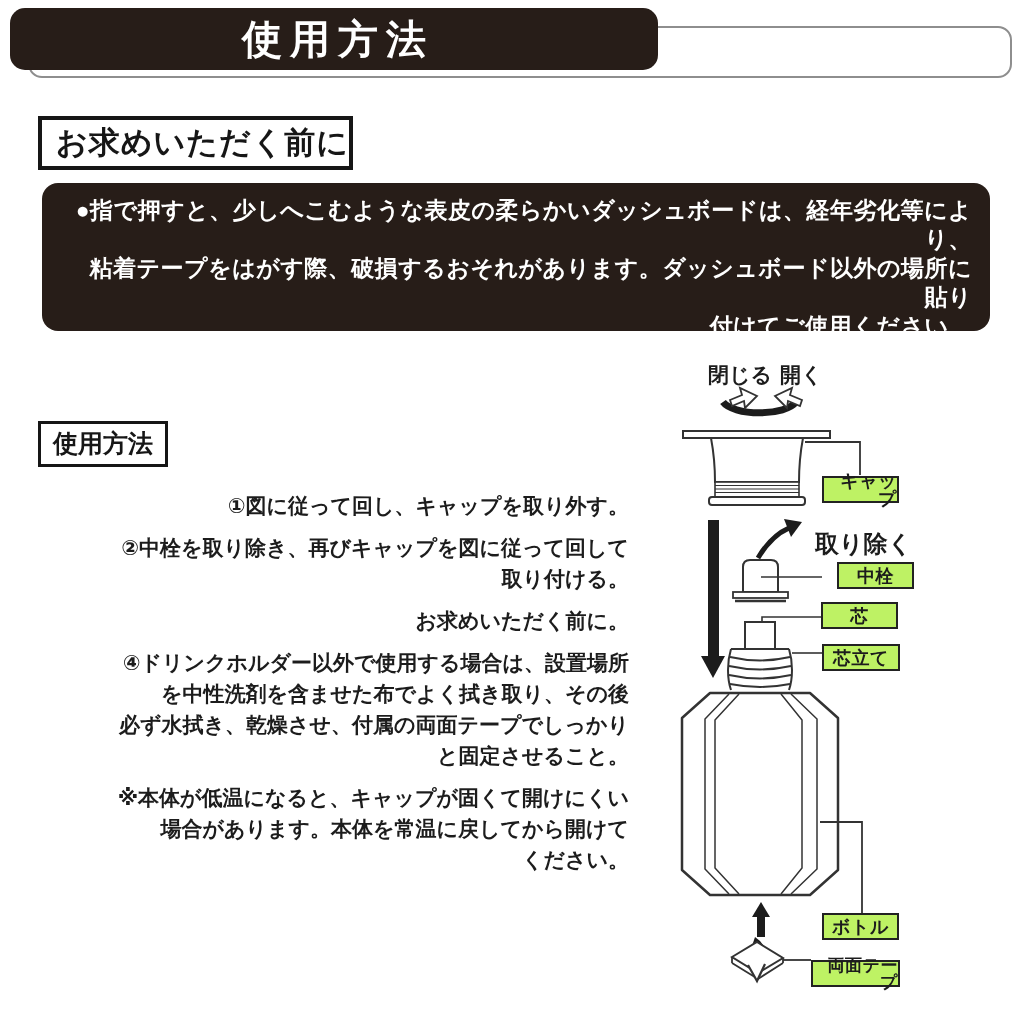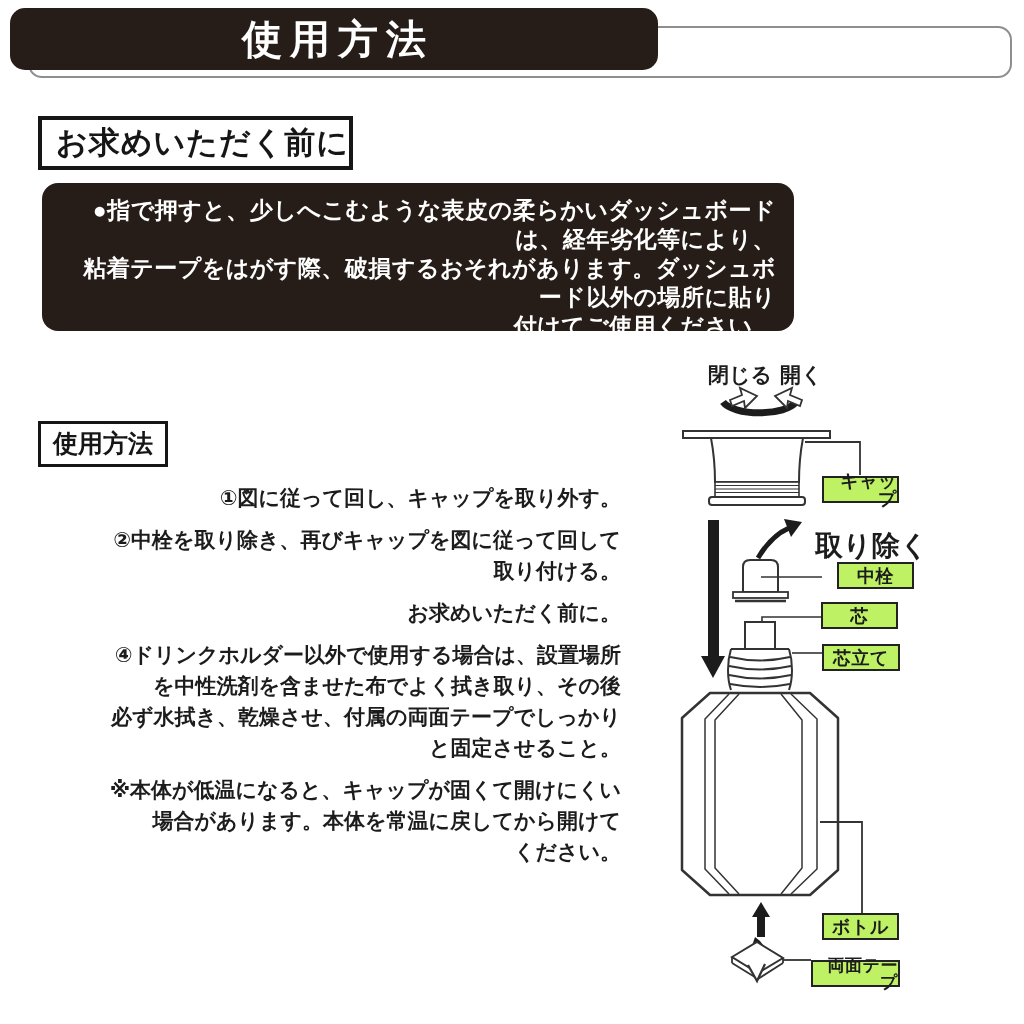--- a/index.html
+++ b/index.html
@@ -19,34 +19,34 @@
     font-size:40px;letter-spacing:8px;text-indent:8px;
   }
   
   .sec-heading{
     position:absolute;left:38px;top:116px;
     border:4px solid #161616;background:#fff;color:#161616;
     font-size:31px;letter-spacing:1px;line-height:1;
     padding:7px 0 8px 14px;box-sizing:border-box;
   }
   .notice{
-    position:absolute;left:42px;top:183px;width:752px;height:148px;
+    position:absolute;left:42px;top:183px;width:948px;height:148px;
     background:#271d18;border-radius:16px;color:#ffffff;
     font-size:23px;line-height:29px;letter-spacing:0.5px;
     padding:13px 18px;box-sizing:border-box;
   }
   .notice .main{white-space:pre-line;padding-left:1em;text-indent:-1em;margin:0;}
   .notice .note{white-space:pre-line;margin:4px 0 0 0;}
   
   .usage-heading{
     position:absolute;left:38px;top:421px;
     border:3px solid #161616;background:#fff;color:#161616;
     font-size:25px;line-height:1;padding:7px 12px 8px 12px;box-sizing:border-box;
   }
-  .steps{position:absolute;left:38px;top:474px;width:575px;list-style:none;margin:8px;padding:0;
+  .steps{position:absolute;left:38px;top:474px;width:575px;list-style:none;margin:16px;padding:0;
     font-size:21px;line-height:31px;color:#1c1c1c;}
   .steps li{white-space:pre-line;padding-left:27px;text-indent:-27px;margin:0 0 11px 0;}
   
   .diagram-svg{position:absolute;left:655px;top:350px;width:365px;height:660px;}
   .dlabel{position:absolute;font-size:21px;color:#1c1c1c;line-height:1;}
   .part-label{
     position:absolute;border:2px solid #222;background:#bef264;box-sizing:border-box;
     display:flex;align-items:center;justify-content:center;
     font-size:18px;color:#1c1c1c;letter-spacing:0.5px;line-height:1;
   }
@@ -151,21 +151,21 @@
         <path d="M77,613 L103,629 L128,613"></path>
         <line x1="103" y1="623" x2="103" y2="629"></line>
       </g>
       <path d="M93,615 L102,631 L110,614" fill="#fff" stroke-width="2.2"></path>
       <line x1="128" y1="610" x2="156" y2="610" stroke-width="1.8"></line>
     </g>
   </svg>
 
   <span class="dlabel" style="left:708px;top:364px;">閉じる</span>
   <span class="dlabel" style="left:780px;top:364px;">開く</span>
-  <span class="dlabel" style="left:815px;top:532px;font-size:28px;">取り除く</span>
+  <span class="dlabel" style="left:815px;top:532px;font-size:24px;">取り除く</span>
 
   <div class="part-label" style="left:822px;top:476px;width:77px;height:27px;">キャップ</div>
   <div class="part-label" style="left:837px;top:562px;width:77px;height:27px;">中栓</div>
   <div class="part-label" style="left:821px;top:602px;width:77px;height:27px;">芯</div>
   <div class="part-label" style="left:822px;top:644px;width:78px;height:27px;">芯立て</div>
   <div class="part-label" style="left:822px;top:913px;width:77px;height:27px;">ボトル</div>
   <div class="part-label" style="left:811px;top:960px;width:89px;height:27px;font-size:17px;">両面テープ</div>
 
 </div>
 

